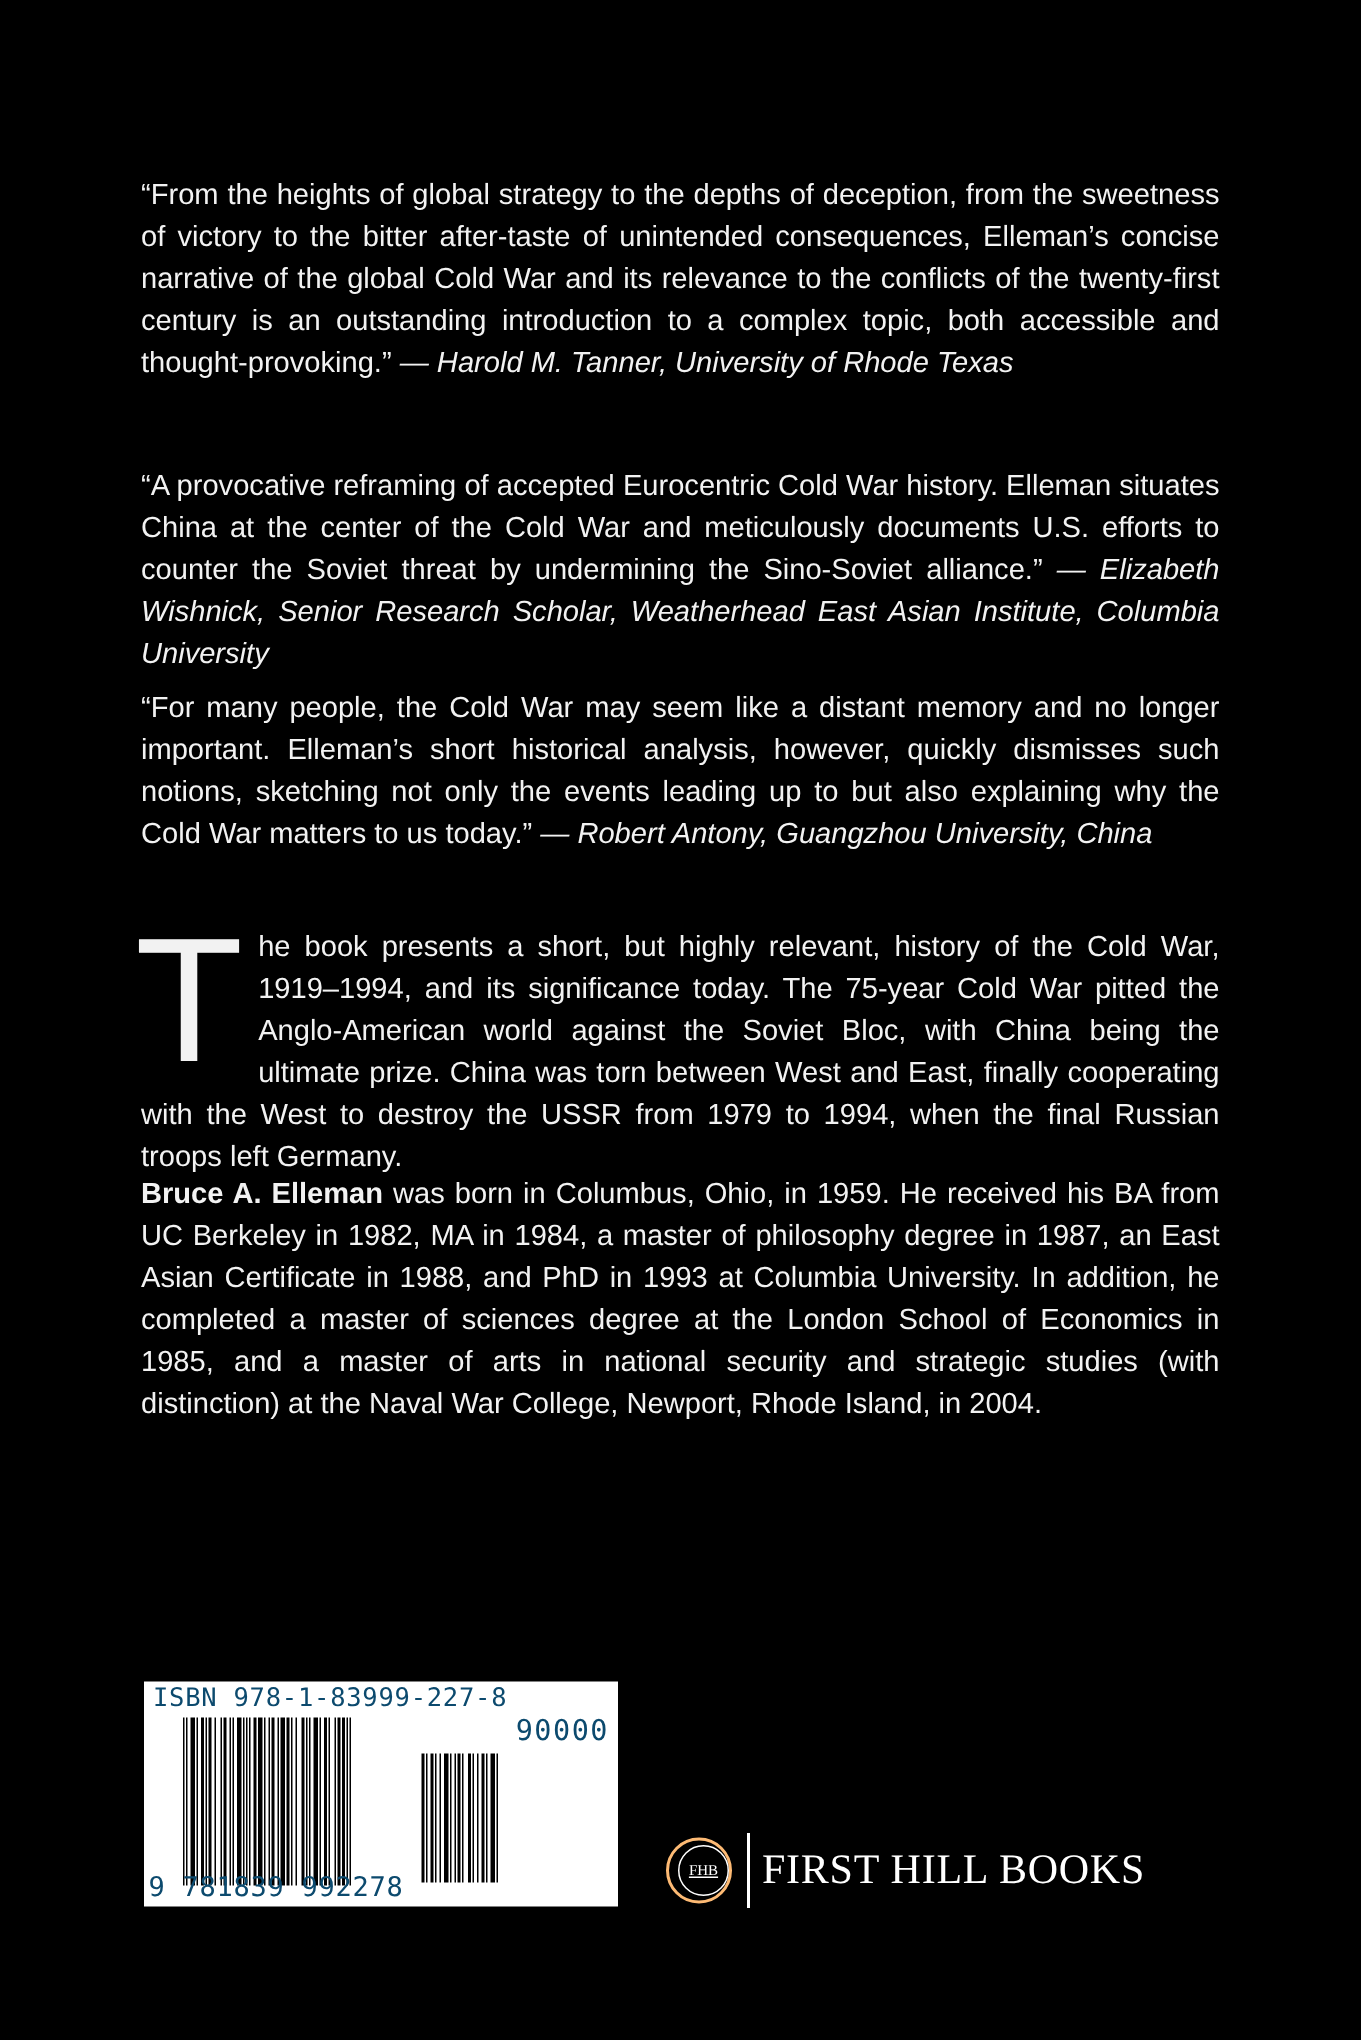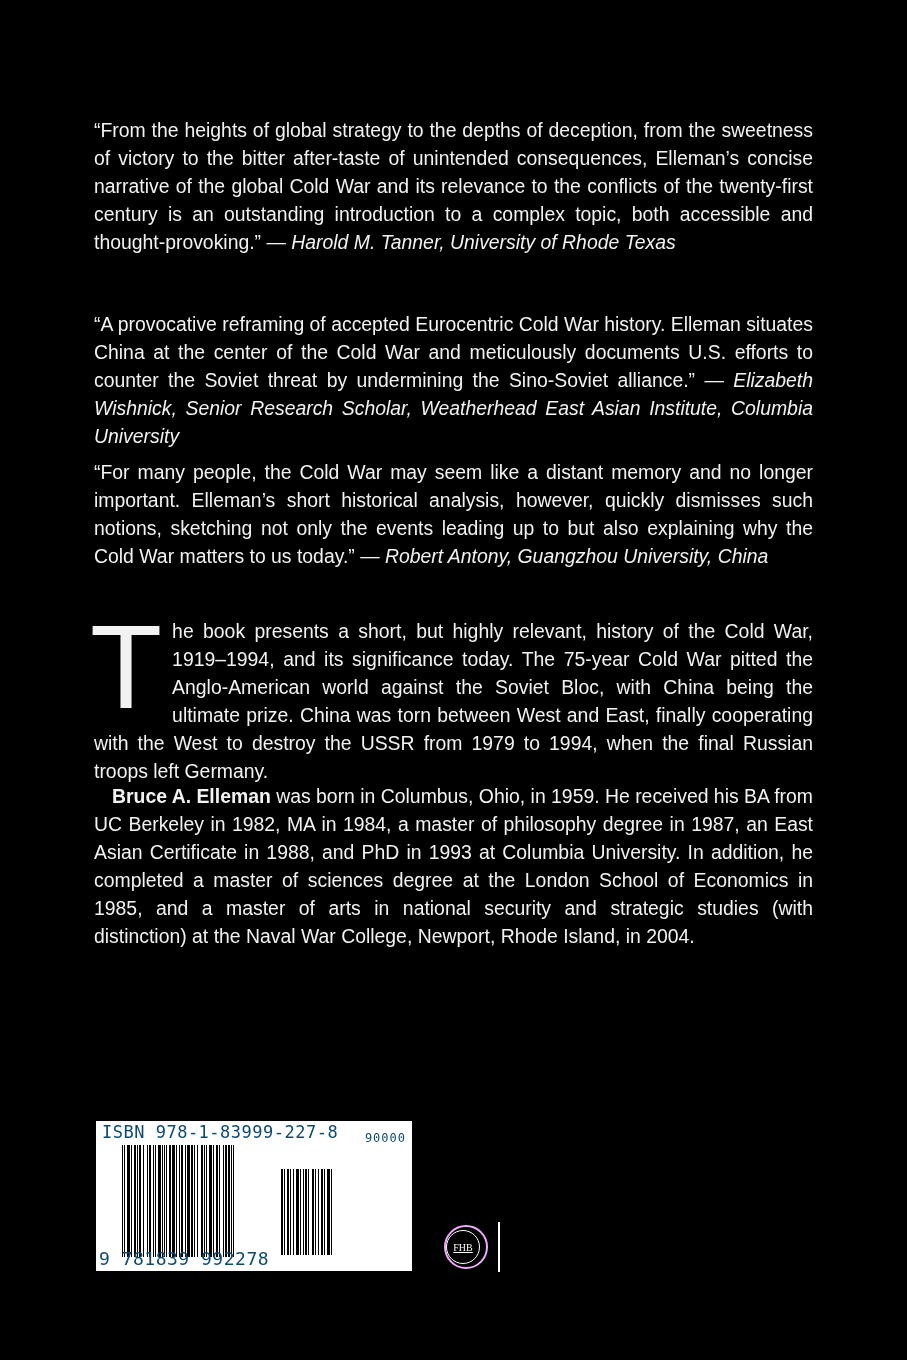--- a/index.html
+++ b/index.html
@@ -6,29 +6,29 @@
   body { width:907px; height:1360px; background:#000; color:#fff; position:relative; overflow:hidden;
          font-family:"Liberation Sans", "DejaVu Sans", sans-serif; }
   .blurb { position:absolute; left:94px; width:719px; font-size:19.4px; line-height:28px; text-align:justify; color:#f2f2f2; }
   .blurb i { font-style:italic; }
   #q1 { top:116px; }
   #q2 { top:310px; }
   #q3 { top:458px; }
   #desc { top:617px; }
   #bio { top:782px; }
   .dropcap { float:left; font-size:118px; line-height:88px; margin:6px 10px 0 -4px; font-weight:normal; height:86px; }
-  .bold { font-weight:bold;margin-left:18px; }
+  .bold { font-weight:bold; }
   .isbn-box { position:absolute; left:96px; top:1121px; width:316px; height:150px; background:#fff; color:#0c4a6e; }
   .isbn-text { position:absolute; left:6px; top:1px; font-family:"DejaVu Sans Mono", monospace; font-size:17px; letter-spacing:0.5px; }
-  .addon-digits { position:absolute; right:6px; top:10px; font-family:"DejaVu Sans Mono", monospace; font-size:12px; letter-spacing:1px; }
+  .addon-digits { position:absolute; right:6px; top:22px; font-family:"DejaVu Sans Mono", monospace; font-size:19px; letter-spacing:1px; }
   .main-digits { position:absolute; left:3px; bottom:2px; font-family:"DejaVu Sans Mono", monospace; font-size:18px; letter-spacing:0.5px; }
   .bars { position:absolute; }
   .bars span { position:absolute; top:0; background:#000; }
   .logo { position:absolute; left:444px; top:1222px; height:50px; display:flex; align-items:center; }
-  .logo-circle { width:40px; height:40px; border-radius:50%; border:2px solid #f0abfc; display:flex; align-items:center; justify-content:flex-start;text-decoration:underline; }
+  .logo-circle { width:40px; height:40px; border-radius:50%; border:2px solid #fdba74; display:flex; align-items:center; justify-content:flex-end;text-decoration:underline; }
   .logo-inner { width:32px; height:32px; border-radius:50%; border:1px solid #fff; display:flex; align-items:center; justify-content:center; font-family:"Liberation Serif", serif; font-size:10px; }
   .logo-divider { width:2px; height:50px; background:#fff; margin:0 8px 0 10px; }
   .logo-text { font-family:"Liberation Serif", serif; font-size:28px; letter-spacing:0.5px; }
 </style>
 </head>
 <body>
 
 <div class="blurb" id="q1">
   <span>“From the heights of global strategy to the depths of deception, from the sweetness of victory to the bitter after-taste of unintended consequences, Elleman’s concise narrative of the global Cold War and its relevance to the conflicts of the twenty-first century is an outstanding introduction to a complex topic, both accessible and thought-provoking.”</span>
   <i>— Harold M. Tanner, University of Rhode Texas</i>
@@ -115,13 +115,14 @@
       <span style="left: 50px; width: 1px; height: 86px;"></span>
     </div>
   <div class="main-digits">9 781839 992278</div>
 </div>
 
 <div class="logo">
   <div class="logo-circle">
     <div class="logo-inner">FHB</div>
   </div>
   <div class="logo-divider"></div>
+  <div class="logo-text">FIRST HILL BOOKS</div>
 </div>
 
 </body></html>

